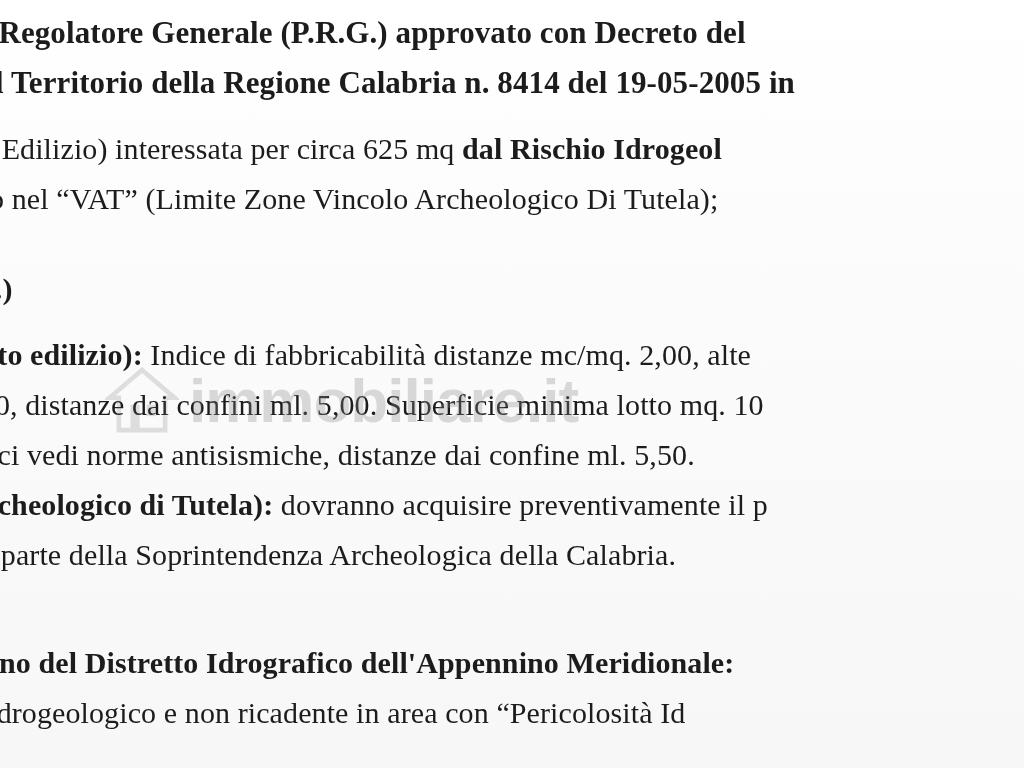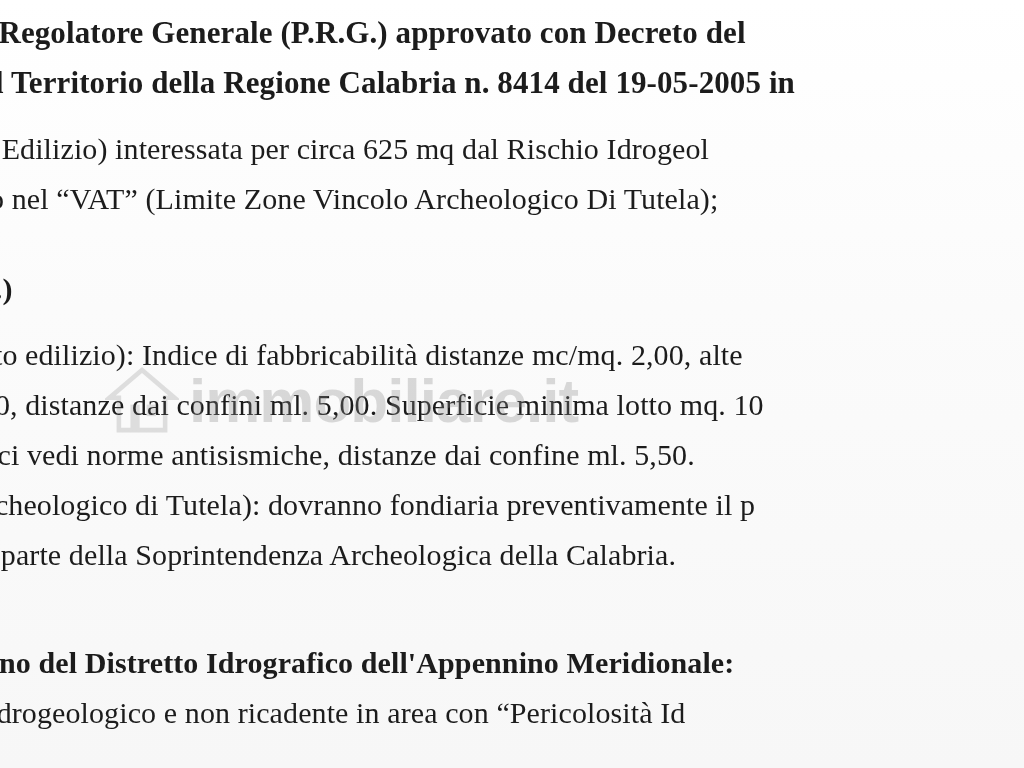--- a/index.html
+++ b/index.html
@@ -37,21 +37,21 @@
     padding-top: 8px;
     width: 1140px;
   }
   .line {
     white-space: nowrap;
     font-size: 30px;
     line-height: 50px;
     letter-spacing: 0.1px;
   }
   .b {
-    font-weight: normal;
+    font-weight: bold;
   }
   .spacer-sm { height: 16px; }
   .spacer-md { height: 40px; }
   .spacer-lg { height: 58px; }
 
   .l1 { font-weight: bold; font-size: 31px; }
   .l2 { font-weight: bold; font-size: 31px; }
   .l3 { font-size: 30px; }
   .l4 { font-size: 30px; }
   .l5 { font-weight: bold; font-size: 30px; }
@@ -113,21 +113,21 @@
 
     <div class="line l5">R.G.)</div>
 
     <div class="spacer-sm"></div>
 
     <div class="line l6"><span class="b">mento edilizio):</span><span> Indice di fabbricabilità distanze mc/mq. 2,00, alte</span></div>
 
     <div class="line l7">10,00, distanze dai confini ml. 5,00. Superficie minima lotto mq. 10</div>
     <div class="line l8">edifici vedi norme antisismiche, distanze dai confine ml. 5,50.</div>
 
-    <div class="line l9"><span class="b">o Archeologico di Tutela):</span><span> dovranno fondiaria preventivamente il p</span></div>
+    <div class="line l9"><span class="b">o Archeologico di Tutela):</span><span> dovranno acquisire preventivamente il p</span></div>
 
     <div class="line l10">– da parte della Soprintendenza Archeologica della Calabria.</div>
 
     <div class="spacer-lg"></div>
 
     <div class="line l11">Bacino del Distretto Idrografico dell'Appennino Meridionale:</div>
     <div class="line l12">olo idrogeologico e non ricadente in area con “Pericolosità Id</div>
 
   </div>
 

